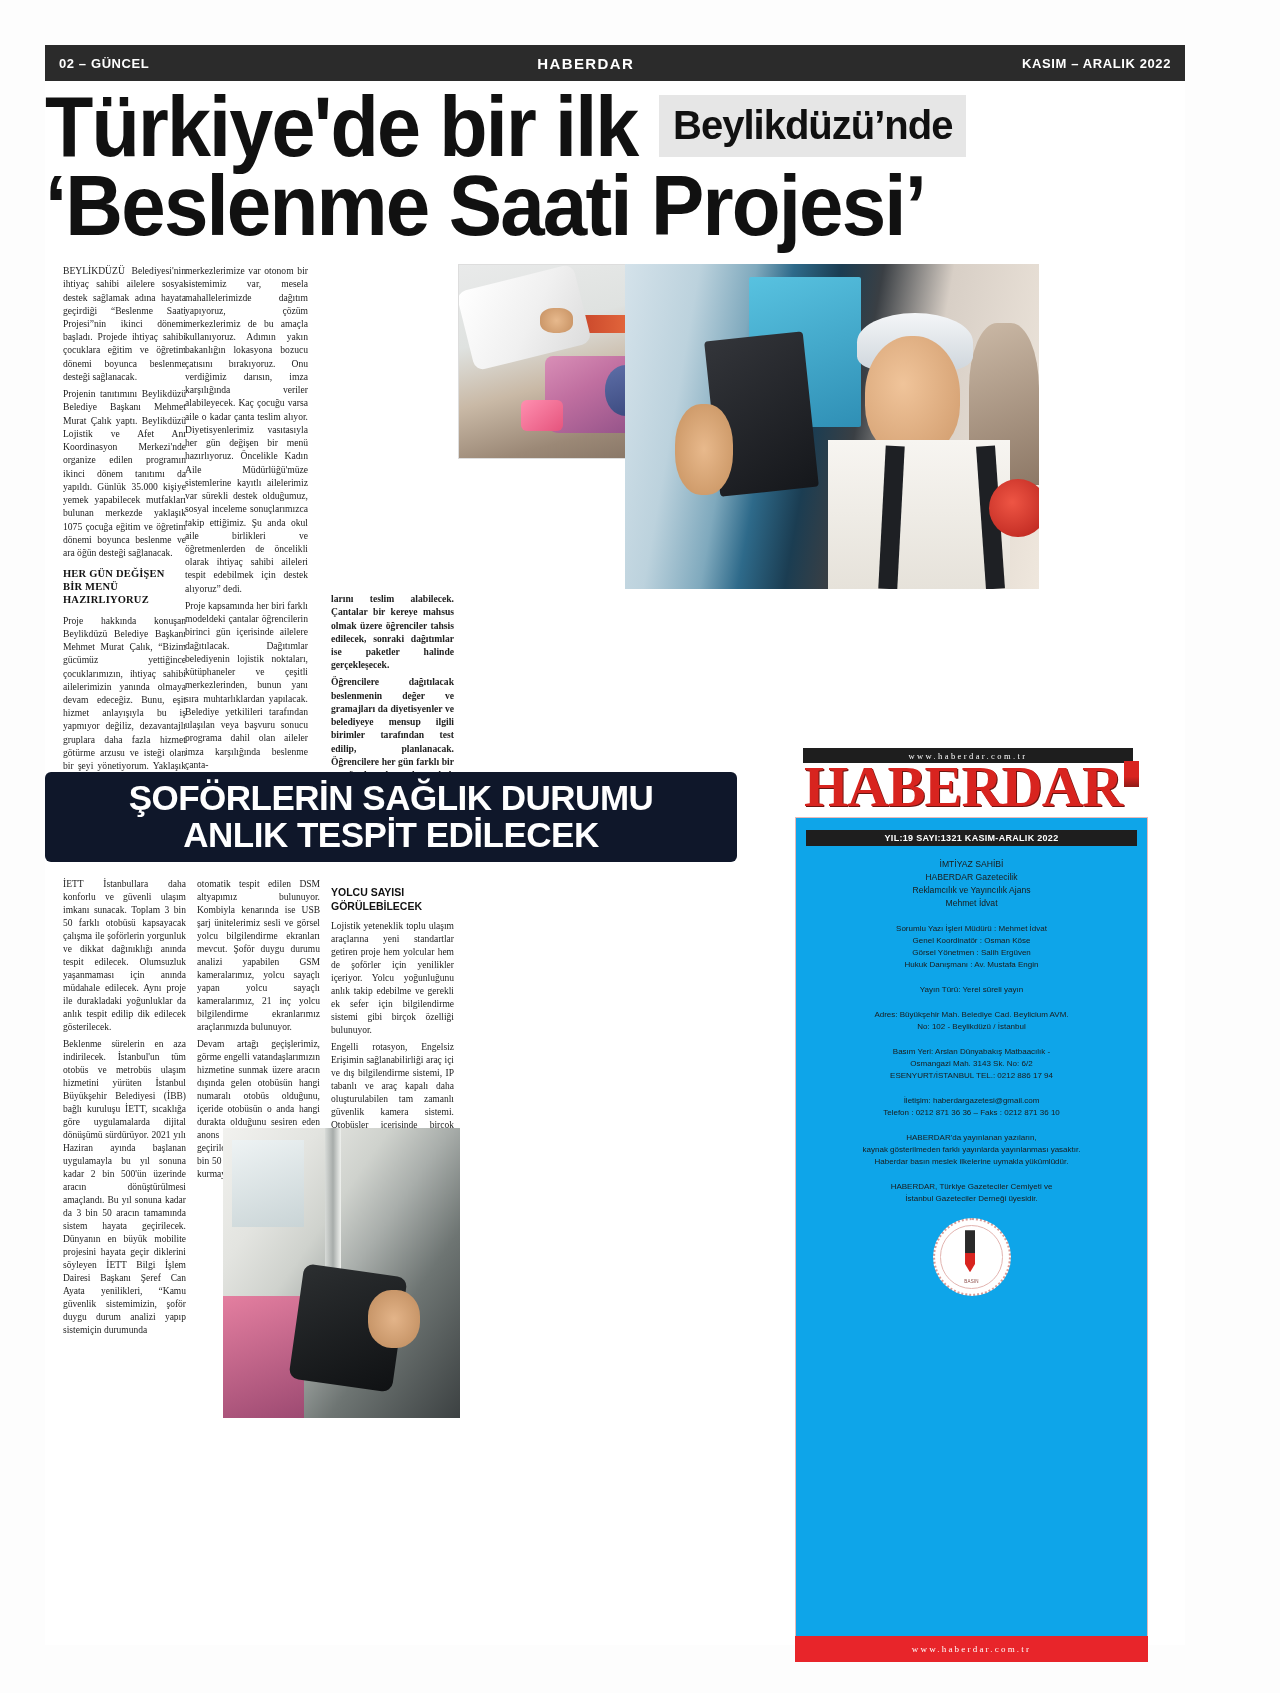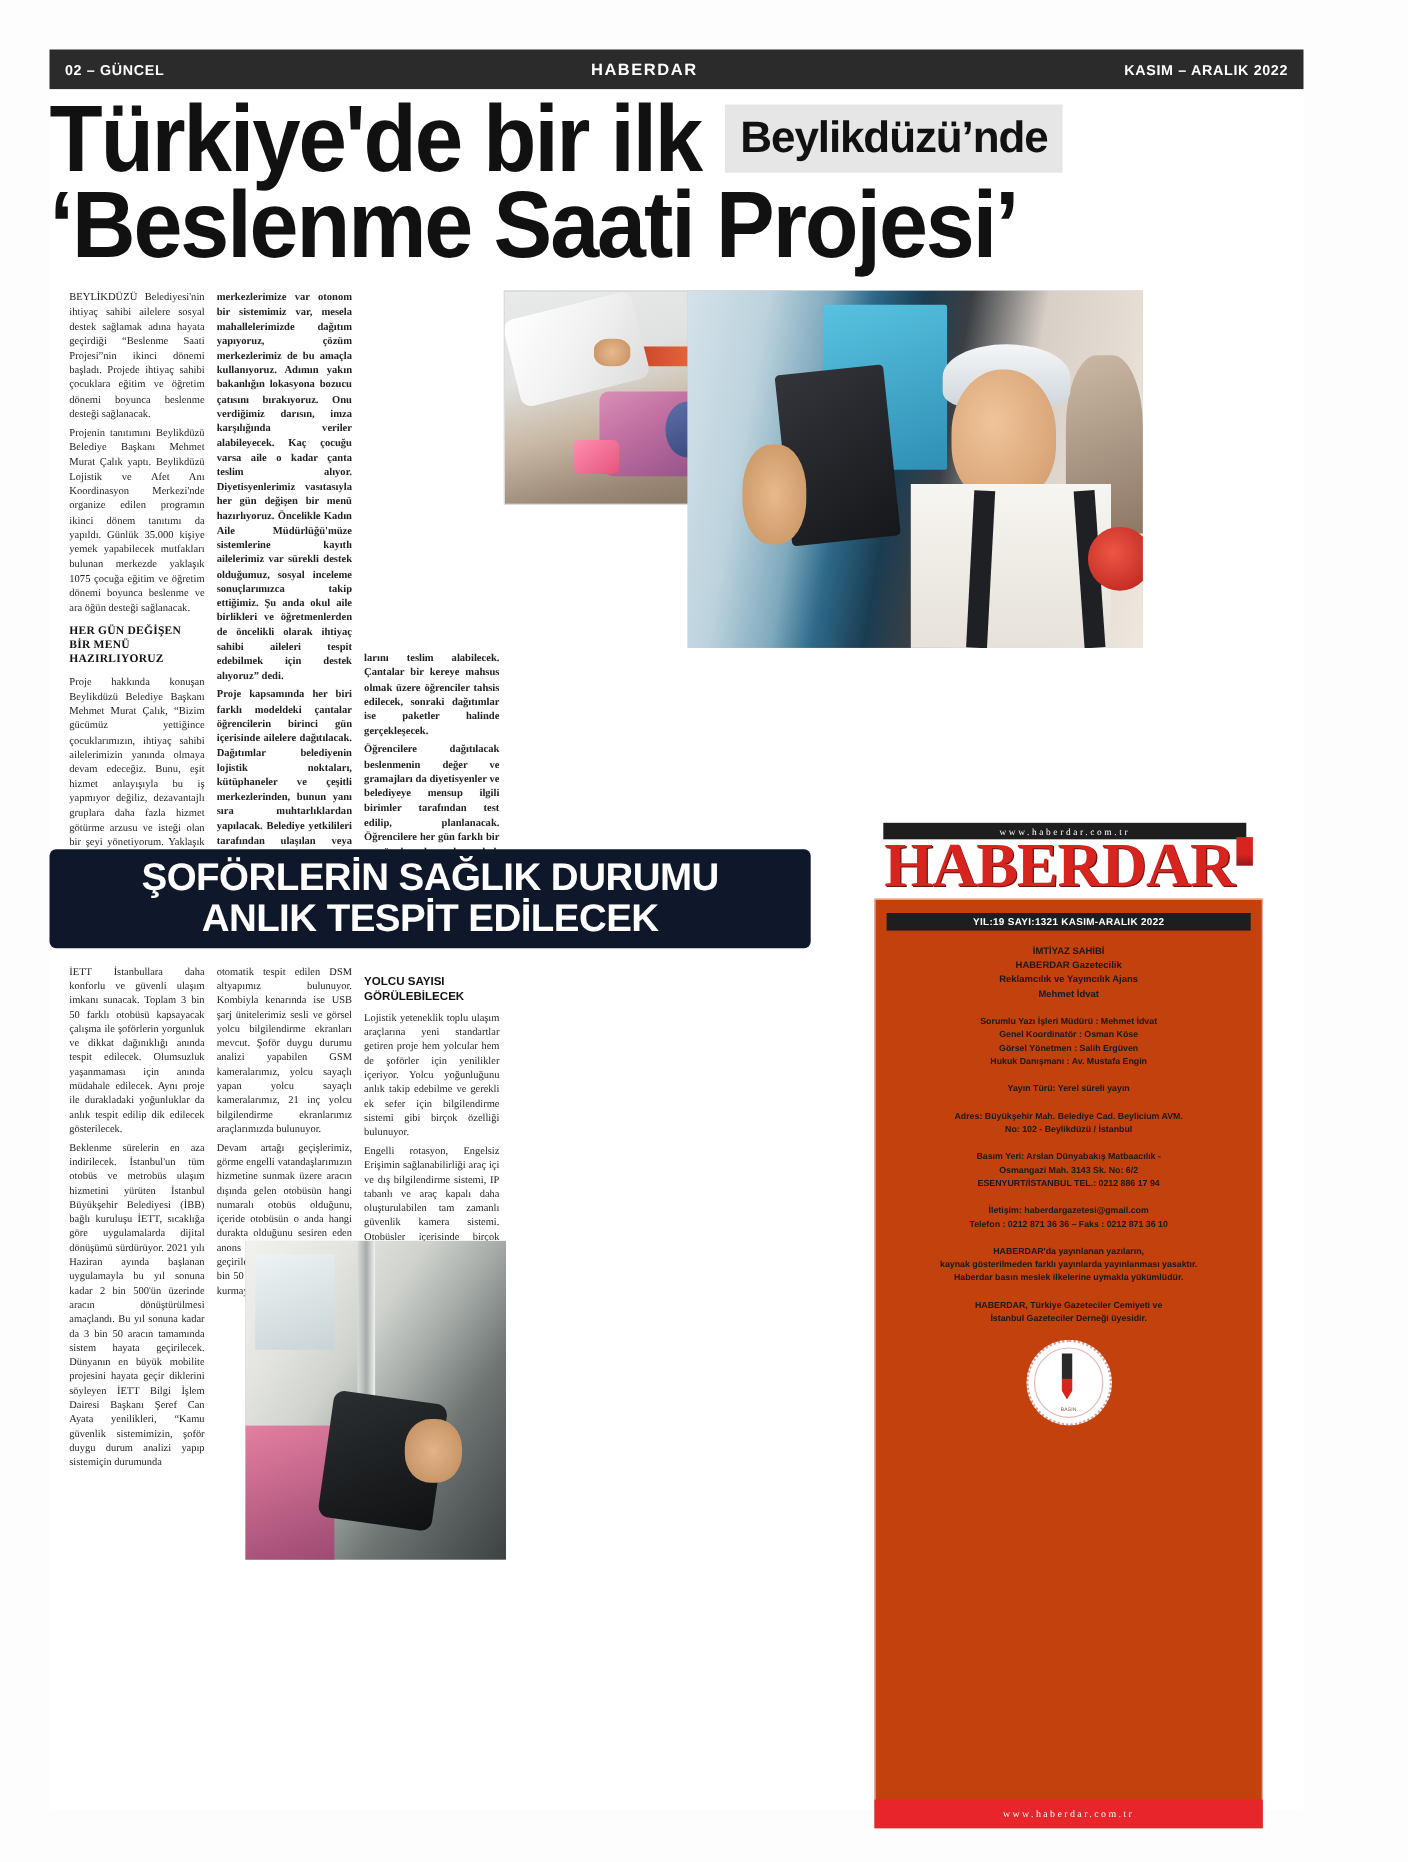--- a/index.html
+++ b/index.html
@@ -294,39 +294,39 @@
   }
   .mh-flag {
     display:inline-block; width:15px; height:26px;
     background: linear-gradient(180deg,#d8241f 60%, #8f1a16 100%);
     vertical-align: top; margin-left: 2px;
   }
   .mh-box {
     border: 1px solid #e8b9b9;
     margin-top: 4px;
     padding: 0 0 0 0;
-    background: #c2410c;
+    background: #0ea5e9;
     height: 845px;
     position: relative;
   }
   .mh-issuebar {
     background: #1e1e1e;
     margin: 12px 10px 0 10px;
     height: 16px;
     display:flex; align-items:center; justify-content:center;
   }
   .mh-issuebar span {
     font-family: "Liberation Sans", sans-serif;
     font-weight: bold; font-size: 9px; color:#fff; letter-spacing:.3px;
   }
   .mh-body { padding: 12px 16px; text-align:center; }
   .mh-group { margin-bottom: 13px; }
   .mh-line {
     font-family: "Liberation Sans", sans-serif;
-    font-weight: bold;
+    font-weight: normal;
     font-size: 8.6px;
     line-height: 1.5;
     color: #1a1a1a;
   }
   .mh-line.sm { font-size: 8px; }
   .mh-seal {
     width: 78px; height: 78px; margin: 10px auto 0 auto;
     border: 2px dotted #d99b96;
     border-radius: 50%;
     position: relative;
@@ -382,21 +382,21 @@
 
   <div class="upper">
 
     <div class="col" style="left:18px; top:8px; width:123px;">
       <p>BEYLİKDÜZÜ Belediyesi'nin ihtiyaç sahibi ailelere sosyal destek sağlamak adına hayata geçirdiği “Beslenme Saati Projesi”nin ikinci dönemi başladı. Projede ihtiyaç sahibi çocuklara eğitim ve öğretim dönemi boyunca beslenme desteği sağlanacak.</p>
       <p>Projenin tanıtımını Beylikdüzü Belediye Başkanı Mehmet Murat Çalık yaptı. Beylikdüzü Lojistik ve Afet Anı Koordinasyon Merkezi'nde organize edilen programın ikinci dönem tanıtımı da yapıldı. Günlük 35.000 kişiye yemek yapabilecek mutfakları bulunan merkezde yaklaşık 1075 çocuğa eğitim ve öğretim dönemi boyunca beslenme ve ara öğün desteği sağlanacak.</p>
       <div class="subhead">HER GÜN DEĞİŞEN BİR MENÜ HAZIRLIYORUZ</div>
       <p>Proje hakkında konuşan Beylikdüzü Belediye Başkanı Mehmet Murat Çalık, “Bizim gücümüz yettiğince çocuklarımızın, ihtiyaç sahibi ailelerimizin yanında olmaya devam edeceğiz. Bunu, eşit hizmet anlayışıyla bu iş yapmıyor değiliz, dezavantajlı gruplara daha fazla hizmet götürme arzusu ve isteği olan bir şeyi yönetiyorum. Yaklaşık 1075 çocuğumuz var bu çocukların her gün yemek götürüyoruz, birazdan da yola çıkacak. Belli</p>
     </div>
 
-    <div class="col" style="left:152px; top:8px; width:123px;font-weight:bold;">
+    <div class="col" style="left:140px; top:8px; width:123px;">
       <p>merkezlerimize var otonom bir sistemimiz var, mesela mahallelerimizde dağıtım yapıyoruz, çözüm merkezlerimiz de bu amaçla kullanıyoruz. Adımın yakın bakanlığın lokasyona bozucu çatısını bırakıyoruz. Onu verdiğimiz darısın, imza karşılığında veriler alabileyecek. Kaç çocuğu varsa aile o kadar çanta teslim alıyor. Diyetisyenlerimiz vasıtasıyla her gün değişen bir menü hazırlıyoruz. Öncelikle Kadın Aile Müdürlüğü'müze sistemlerine kayıtlı ailelerimiz var sürekli destek olduğumuz, sosyal inceleme sonuçlarımızca takip ettiğimiz. Şu anda okul aile birlikleri ve öğretmenlerden de öncelikli olarak ihtiyaç sahibi aileleri tespit edebilmek için destek alıyoruz” dedi.</p>
       <p>Proje kapsamında her biri farklı modeldeki çantalar öğrencilerin birinci gün içerisinde ailelere dağıtılacak. Dağıtımlar belediyenin lojistik noktaları, kütüphaneler ve çeşitli merkezlerinden, bunun yanı sıra muhtarlıklardan yapılacak. Belediye yetkilileri tarafından ulaşılan veya başvuru sonucu programa dahil olan aileler imza karşılığında beslenme çanta-</p>
     </div>
 
     <div class="col" style="left:286px; top:336px; width:123px;font-weight:bold;">
       <p>larını teslim alabilecek. Çantalar bir kereye mahsus olmak üzere öğrenciler tahsis edilecek, sonraki dağıtımlar ise paketler halinde gerçekleşecek.</p>
       <p>Öğrencilere dağıtılacak beslenmenin değer ve gramajları da diyetisyenler ve belediyeye mensup ilgili birimler tarafından test edilip, planlanacak. Öğrencilere her gün farklı bir menü hazırlanarak, sabah saatlerinde merkezler ve lojistik birimler aracılığıyla ailelere teslim edilecek.</p>
     </div>
 
     <div class="photo ph1">

